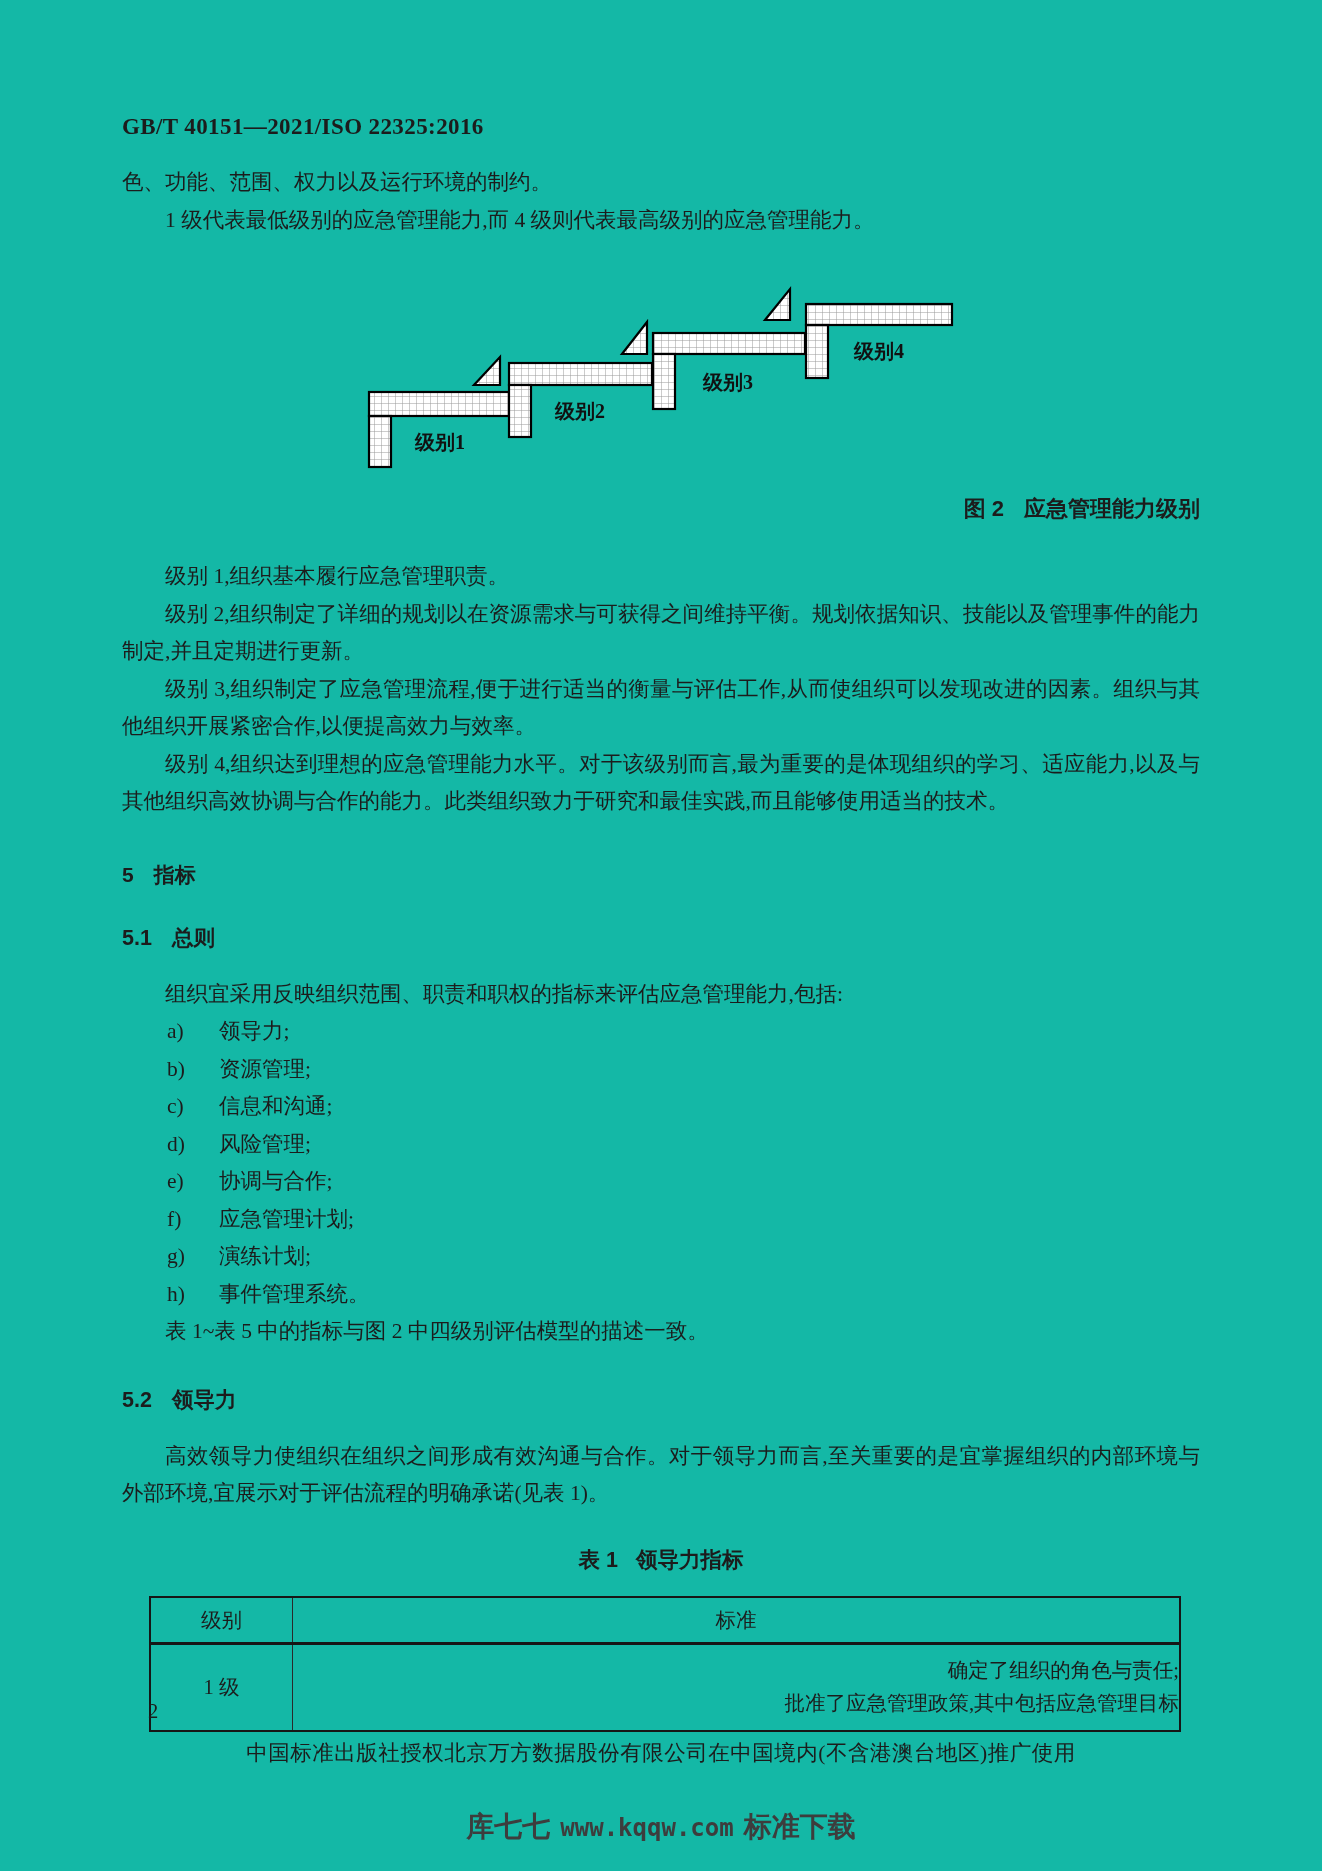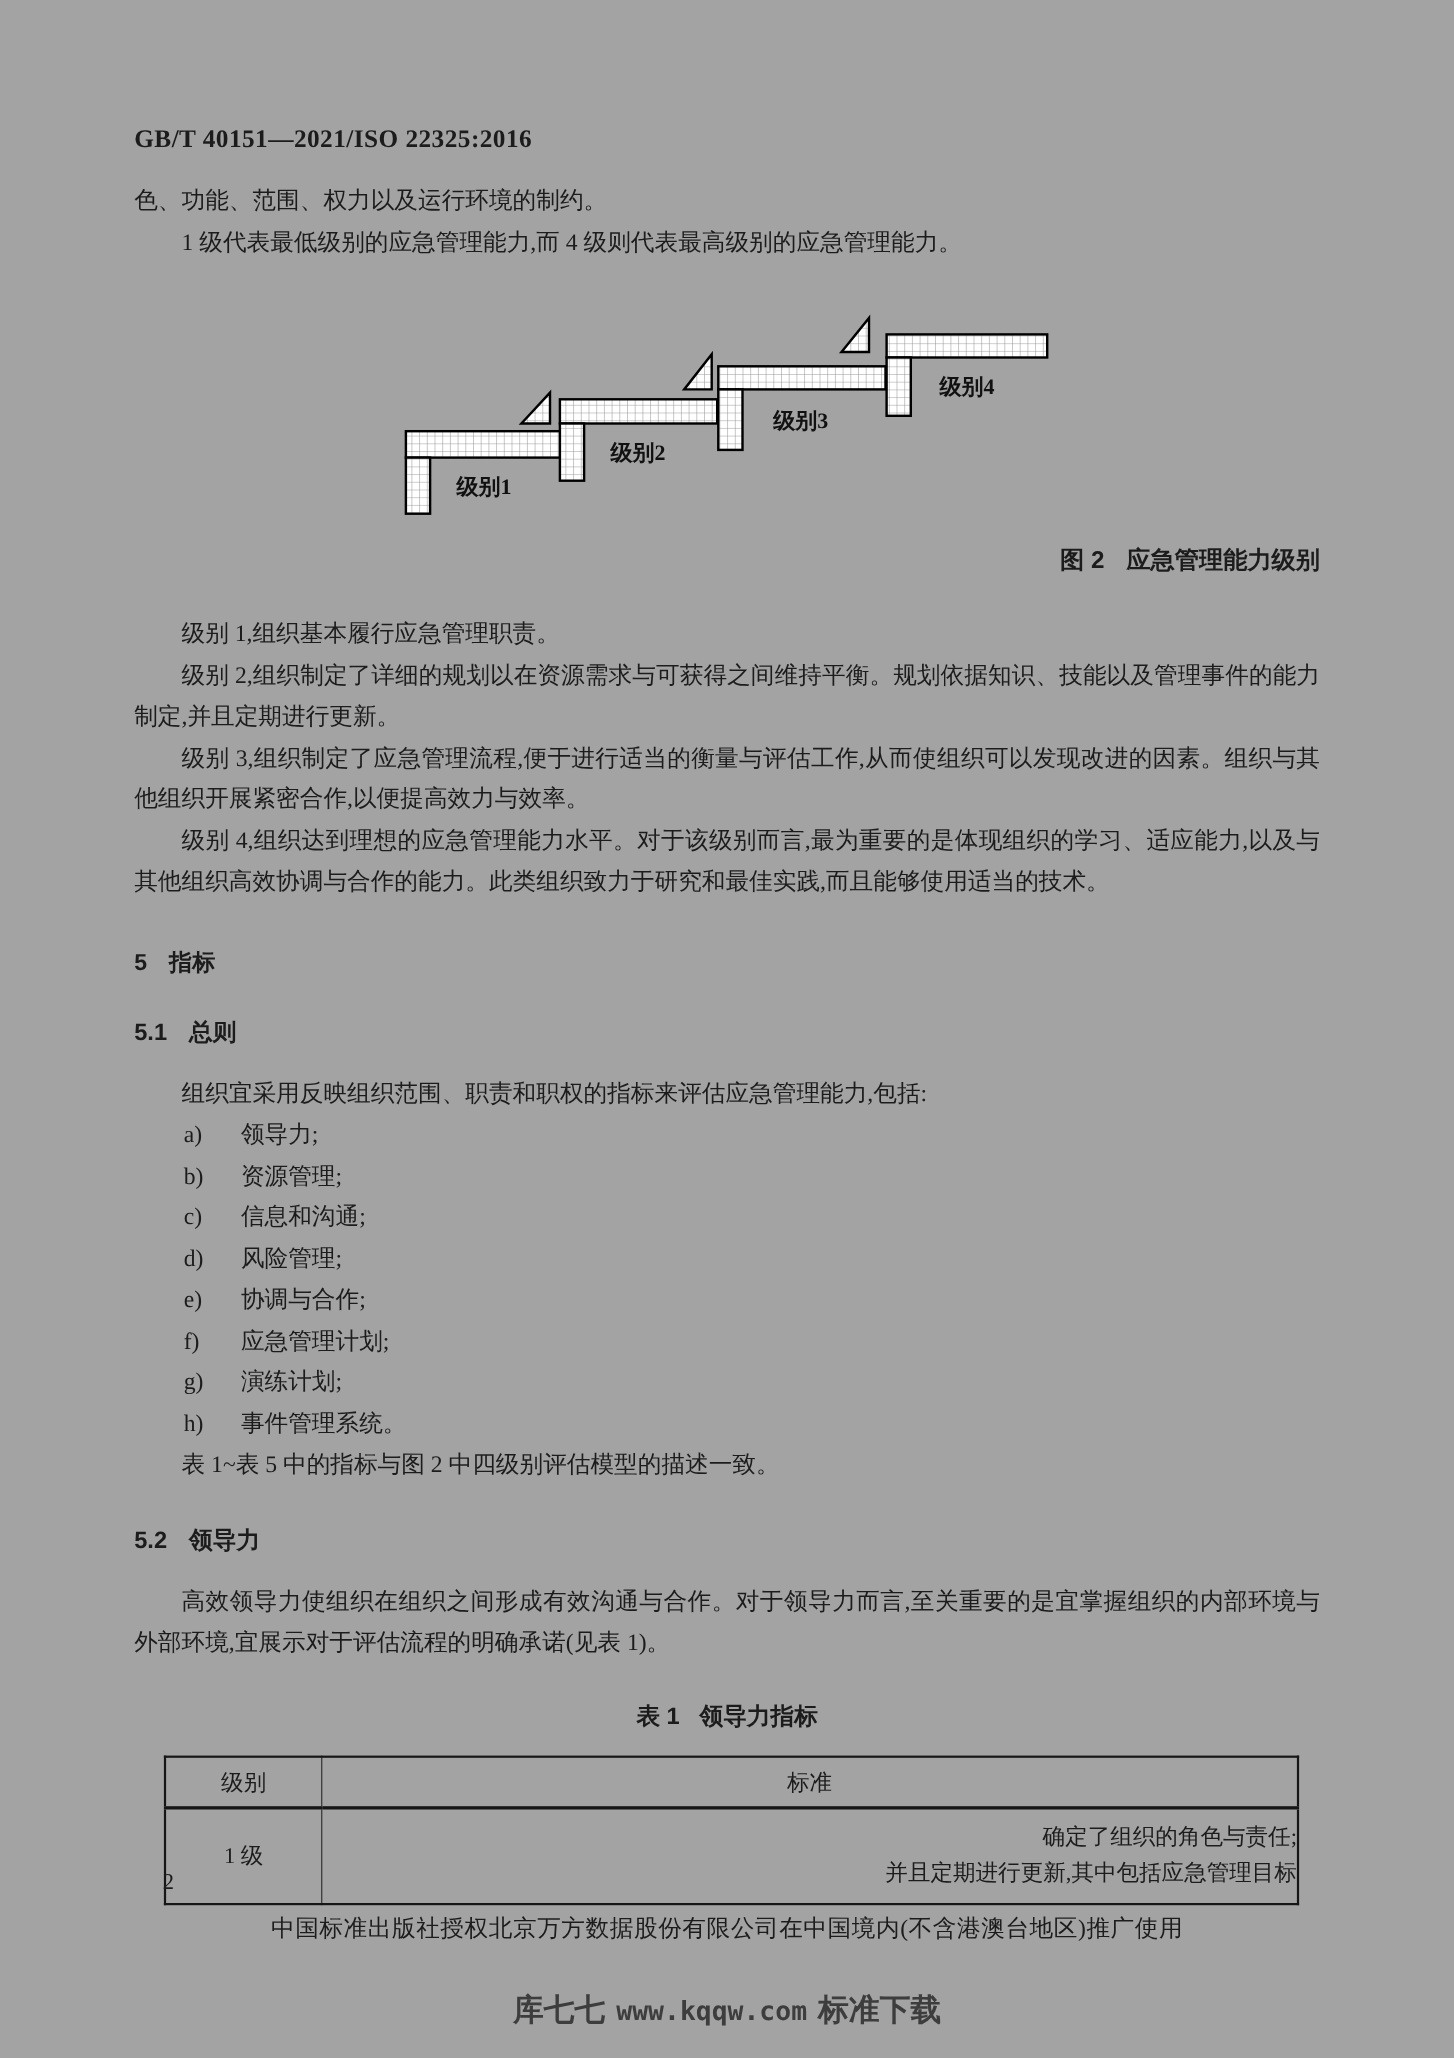--- a/index.html
+++ b/index.html
@@ -1,20 +1,20 @@
 <!DOCTYPE html>
 <html><head>
 <meta charset="utf-8">
 <style>
   html,body { margin:0; padding:0; background:#ffffff; }
   .page {
     position:relative;
     width:1322px; height:1871px;
     margin:0 auto;
-    background:#a3a3a3;
+    background:#14b8a6;
     color:#1c1c1c;
     font-family:"Liberation Serif","DejaVu Serif",serif;
     overflow:hidden;
   }
   .content { padding:0 122px; }
 
   .doc-code {
     padding-top:114px;
     font-size:23px;
     font-weight:700;
@@ -213,21 +213,21 @@
         <tr>
           <th class="col-level">级别</th>
           <th>标准</th>
         </tr>
       </thead>
       <tbody id="table-body">
           <tr>
             <td class="level-cell">1 级</td>
             <td class="criteria-cell">
               <div>确定了组织的角色与责任;</div>
-              <div>并且定期进行更新,其中包括应急管理目标</div>
+              <div>批准了应急管理政策,其中包括应急管理目标</div>
             </td>
           </tr>
         </tbody>
     </table>
 
   </div>
 
   <div class="page-number">2</div>
   <div class="publisher-line">中国标准出版社授权北京万方数据股份有限公司在中国境内(不含港澳台地区)推广使用</div>
   <div class="watermark-line">

